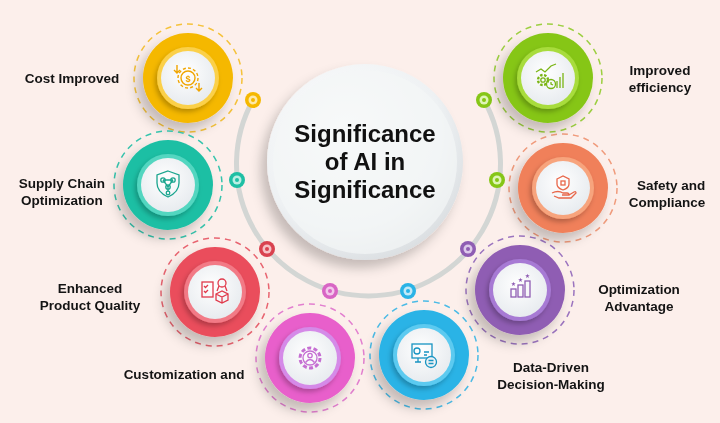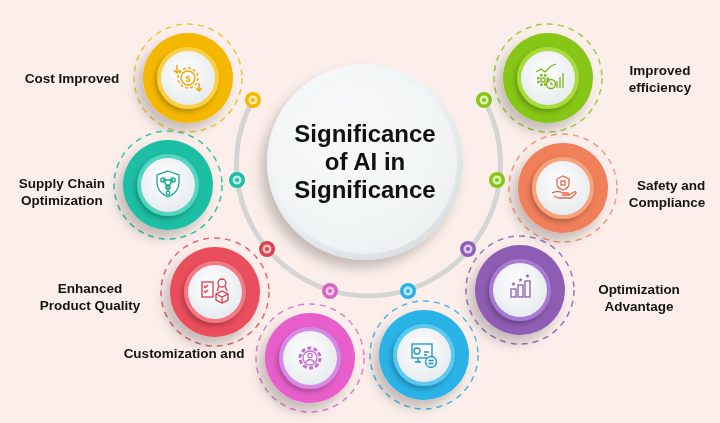--- a/index.html
+++ b/index.html
@@ -236,24 +236,28 @@
   <div class="label center" style="left:90px; top:280px;">
     <div>Enhanced</div>
     <div>Product Quality</div>
   </div>
 
   <div class="label center" style="left:62px; top:175px;">
     <div>Supply Chain</div>
     <div>Optimization</div>
   </div>
 
-  <div class="label center" style="left:184px; top:345px;">
+  <div class="label center" style="left:184px; top:366px;">
     <div>Customization and</div>
   </div>
 
+  <div class="label center" style="left:551px; top:359px;">
+    <div>Data-Driven</div>
+    <div>Decision-Making</div>
+  </div>
 
   <div class="label center" style="left:639px; top:281px;">
     <div>Optimization</div>
     <div>Advantage</div>
   </div>
 
   <div class="label center" style="left:667px; top:177px;text-align:right;">
     <div>Safety and</div>
     <div>Compliance</div>
   </div>

